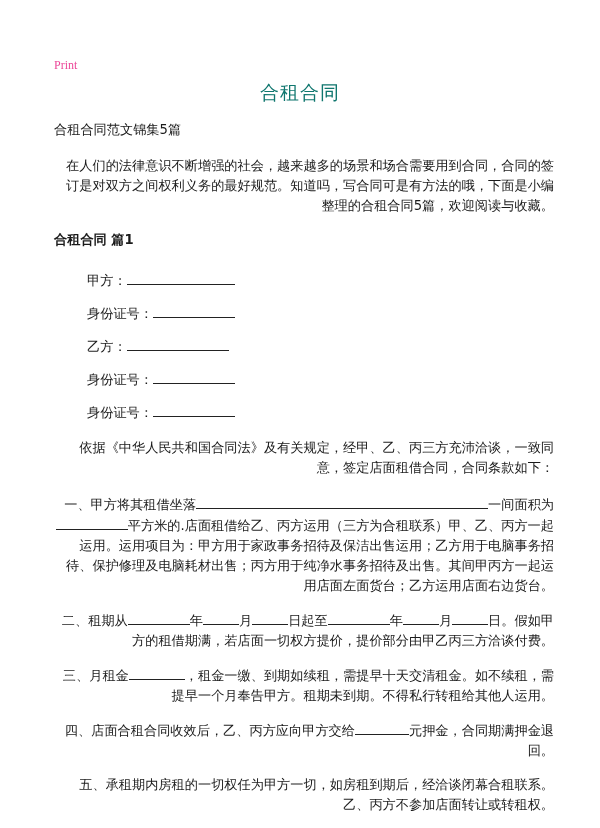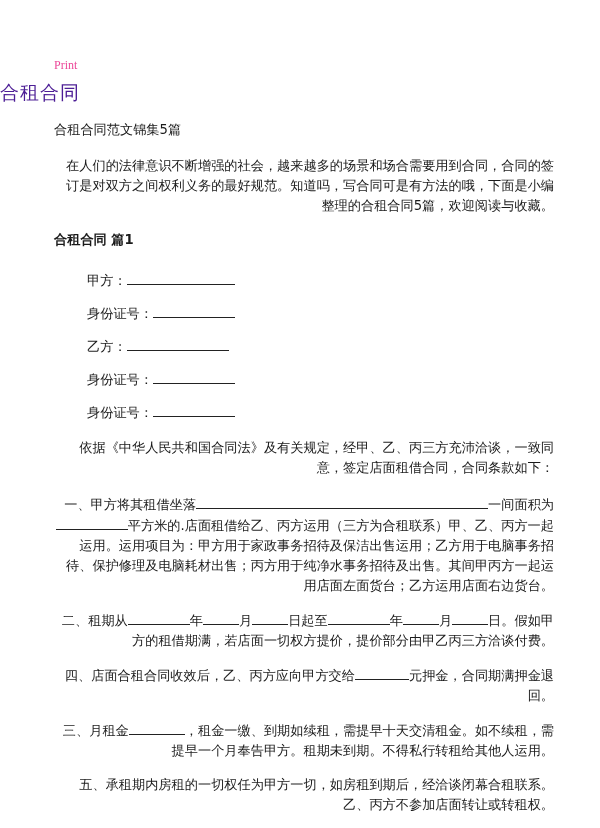--- a/index.html
+++ b/index.html
@@ -5,22 +5,22 @@
   html, body { margin: 0; padding: 0; background: #ffffff; }
   body {
     width: 600px; height: 828px; overflow: hidden; position: relative;
     font-family: "DejaVu Sans", sans-serif; color: #1a1a1a;
   }
   .print-label {
     position: absolute; left: 54px; top: 47px;
     font-family: "Liberation Serif", serif; font-size: 12px; color: #ec4899; margin-top: 11px;
   }
   .doc-title {
-    position: absolute; left: 0; width: 600px; top: 80px; text-align: left;
-    font-size: 19px; font-weight: normal; color: #4c1d95; letter-spacing: 1px;
+    position: absolute; left: 0; width: 600px; top: 80px; text-align: center;
+    font-size: 19px; font-weight: normal; color: #0f766e; letter-spacing: 1px;
   }
   .content {
     position: absolute; left: 54px; top: 120px; width: 500px;
     font-size: 13.2px; line-height: 20px;
   }
   .subtitle { margin: 0 0 10px 0; }
   .para { margin: 16px 0 10px 0; text-align: right; }
   .section-heading { font-weight: bold; margin: 13px 0 20px 0; }
   .field { margin: 0 0 13px 0; height: 20px; padding-left: 33px; }
   .blank { display: inline-block; border-bottom: 1px solid #222; height: 14px; vertical-align: baseline; }
@@ -51,21 +51,21 @@
 
   <p class="para" style="margin-top:16px;">
     <span>一、甲方将其租借坐落</span><span class="blank" style="width:292px;"></span><span>一间面积为</span><span class="blank" style="width:72px;"></span><span>平方米的.店面租借给乙、丙方运用（三方为合租联系）甲、乙、丙方一起运用。运用项目为：甲方用于家政事务招待及保洁出售运用；乙方用于电脑事务招待、保护修理及电脑耗材出售；丙方用于纯净水事务招待及出售。其间甲丙方一起运用店面左面货台；乙方运用店面右边货台。</span>
   </p>
 
   <p class="para" style="margin-top:14px;">
     <span>二、租期从</span><span class="blank" style="width:62px;"></span><span>年</span><span class="blank" style="width:36px;"></span><span>月</span><span class="blank" style="width:36px;"></span><span>日起至</span><span class="blank" style="width:62px;"></span><span>年</span><span class="blank" style="width:36px;"></span><span>月</span><span class="blank" style="width:36px;"></span><span>日。假如甲方的租借期满，若店面一切权方提价，提价部分由甲乙丙三方洽谈付费。</span>
   </p>
 
   <p class="para" style="margin-top:14px;">
-    <span>四、店面合租合同收效后，乙、丙方应向甲方交给</span><span class="blank" style="width:54px;"></span><span>元押金，合同期满押金退回。</span>
+    <span>三、月租金</span><span class="blank" style="width:56px;"></span><span>，租金一缴、到期如续租，需提早十天交清租金。如不续租，需提早一个月奉告甲方。租期未到期。不得私行转租给其他人运用。</span>
   </p>
 
   <p class="para" style="margin-top:14px;">
-    <span>三、月租金</span><span class="blank" style="width:56px;"></span><span>，租金一缴、到期如续租，需提早十天交清租金。如不续租，需提早一个月奉告甲方。租期未到期。不得私行转租给其他人运用。</span>
+    <span>四、店面合租合同收效后，乙、丙方应向甲方交给</span><span class="blank" style="width:54px;"></span><span>元押金，合同期满押金退回。</span>
   </p>
 
   <p class="para" style="margin-top:14px;">五、承租期内房租的一切权任为甲方一切，如房租到期后，经洽谈闭幕合租联系。乙、丙方不参加店面转让或转租权。</p>
 </div>
 
 </body></html>

